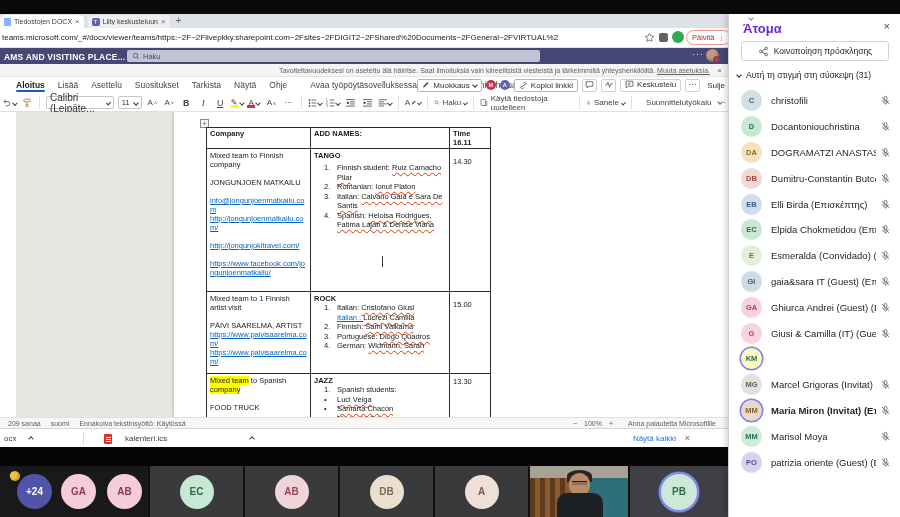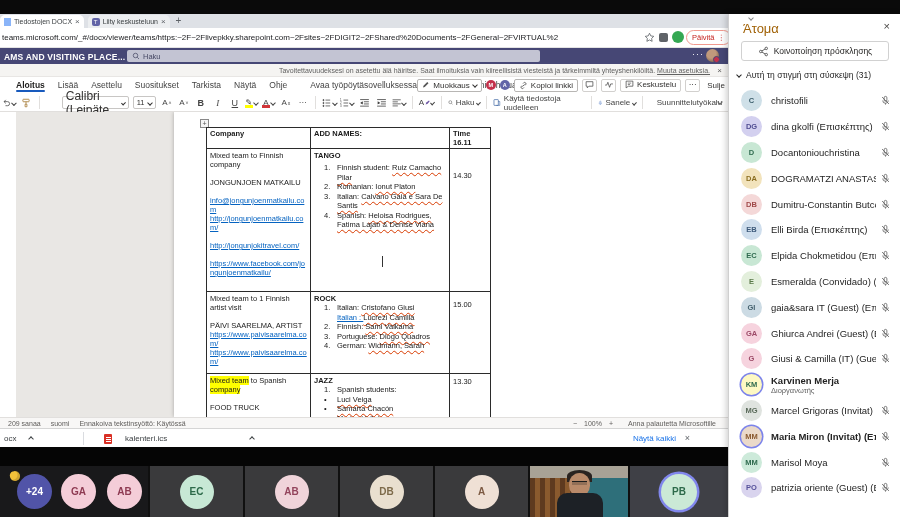--- a/index.html
+++ b/index.html
@@ -55,21 +55,21 @@
   #tellme { margin-left:10px; display:flex; align-items:center; gap:3px; }
   #wtabs-right { right:3px; top:1px; height:14px; gap:4px; font-size:8px; color:#323130; }
   .pillbtn { height:13px; border:1px solid #b8b6b4; border-radius:2px; padding:0 4px; display:flex; align-items:center; gap:3px; background:#fff; }
   .coAv { width:10px; height:10px; border-radius:50%; color:#fff; font-size:5.5px; font-weight:bold; text-align:center; line-height:10px; }
   .iconbox { height:13px; min-width:15px; border:1px solid #d2d0ce; border-radius:2px; display:flex; align-items:flex-start; justify-content:center; }
 
   
   #wtools { left:0; top:79px; width:728px; height:19px; background:#fff; border-bottom:1px solid #e1dfdd; }
   #wtools-row { left:2px; top:0; height:19px; gap:4px; font-size:8px; color:#444; }
   .vsep { width:1px; height:13px; background:#e1dfdd; margin:0 2px; }
-  .fontbox { width:76px; height:13px; border:1px solid #c8c6c4; border-radius:2px; font-size:12px; padding:0 3px; display:flex; align-items:center; justify-content:space-between; color:#323130;margin-left:16px; }
+  .fontbox { width:76px; height:13px; border:1px solid #c8c6c4; border-radius:2px; font-size:10px; padding:0 3px; display:flex; align-items:center; justify-content:space-between; color:#323130; }
   .sizebox { width:26px; height:13px; border:1px solid #c8c6c4; border-radius:2px; font-size:7.5px; padding:0 3px; display:flex; align-items:center; justify-content:space-between; color:#323130; }
   .tbit { height:15px; min-width:13px; display:flex; align-items:center; justify-content:center; gap:1px; color:#444; }
   .tbit b { font-size:9px; } .tbit i { font-size:9px; font-family:"Liberation Serif",serif; } .tbit u { font-size:9px; }
   .hlbar { display:inline-block; width:8px; height:3px; background:#ffff00; margin-top:7px; margin-left:-8px; }
   .fcbar { display:inline-block; width:8px; height:3px; background:#d13438; margin-top:7px; margin-left:-8px; }
   #ribcollapse { right:6px; top:7px; color:#666; }
 
   
   #docarea { left:16px; top:98px; width:728px; height:305px; background:#e9e7e4; overflow:hidden; }
   #page { left:158px; top:0; width:556px; height:305px; background:#fff; box-shadow:0 0 4px rgba(0,0,0,.28); }
@@ -122,21 +122,21 @@
   .v-wood { position:absolute; left:0; top:12px; width:42px; bottom:0; background:repeating-linear-gradient(90deg,#5e3a1f 0 5px,#8a5a2e 5px 10px); }
   .v-teal { position:absolute; right:0; top:12px; width:40px; bottom:0; background:#2e6f7a; }
   .v-head { position:absolute; left:39px; top:7px; width:21px; height:23px; border-radius:50% 50% 46% 46%; background:#b98a6a; }
   .v-hair { position:absolute; left:37px; top:4px; width:25px; height:12px; border-radius:50% 50% 0 0; background:#2a2320; }
   .v-glasses { position:absolute; left:42px; top:15px; width:15px; height:4px; border-top:1px solid #1c1c1c; background:rgba(30,30,30,.25); }
   .v-body { position:absolute; left:27px; top:27px; width:46px; height:26px; border-radius:10px 10px 0 0; background:#1d2126; }
 
   
   #panel { left:728px; top:14px; width:172px; height:503px; background:#fff; border-left:1px solid #cfcfcf; box-shadow:-2px 0 6px rgba(0,0,0,.18); z-index:40; }
   #panelchev { left:20px; top:2px; color:#8a8a8a; }
-  #paneltitle { left:14px; top:7px; font-size:13px; font-weight:normal; color:#a16207; }
+  #paneltitle { left:14px; top:7px; font-size:13px; font-weight:bold; color:#6d28d9; }
   #panelx { right:10px; top:6px; font-size:11px; color:#484644; }
   #sharebtn { left:12px; top:27px; width:148px; height:20px; border:1px solid #d1d1d1; border-radius:3px; background:#fff; display:flex; align-items:center; justify-content:center; gap:5px; font-size:8.5px; color:#252423; }
   #sectionrow { left:8px; top:56px; gap:5px; font-size:8.5px; color:#242424; }
   #plist { left:0; top:74px; width:172px; height:429px; overflow:hidden; }
   .prow { display:flex; align-items:center; height:25.8px; padding:0 10px 0 12px; }
   .pav { width:21px; height:21px; border-radius:50%; flex:none; font-size:7.5px; font-weight:bold; display:flex; align-items:center; justify-content:center; }
   .pav.ring { box-shadow:0 0 0 1.5px #7b83eb; }
   .pcol { flex:1; margin-left:9px; overflow:hidden; display:flex; flex-direction:column; justify-content:center; }
   .pname { font-size:9.5px; color:#242424; white-space:nowrap; overflow:hidden; }
   .pname.bold { font-weight:bold; }
@@ -434,21 +434,21 @@
                   <div class="nline">
                     <span class="num">3.</span>
                     <span><span class="lbl">Italian: </span><span class="nm sq">Calvano Gaia e  Sara De Santis</span></span>
                   </div>
                   <div class="nline">
                     <span class="num">4.</span>
                     <span><span class="lbl">Spanish: </span><span class="nm sq">Heloisa Rodrigues, Fatima Lajab &amp; Denise Viana</span></span>
                   </div>
                 </div>
           </td>
-          <td class="c3 timecell" style="padding-top:22px">14.30</td>
+          <td class="c3 timecell" style="padding-top:8px">14.30</td>
         </tr>
         <tr style="height:82px">
           <td class="c1">
 
           <div class="dline s-plain"><span class="hl"></span><span>Mixed team to 1 Finnish artist visit</span><span class="hl"></span></div>
                 <div class="dline s-gap"><span class="hl"></span><span></span><span class="hl"></span></div>
                 <div class="dline s-plain"><span class="hl"></span><span>PÄIVI SAARELMA, ARTIST</span><span class="hl"></span></div>
                 <div class="dline s-link"><span class="hl"></span><span>https://www.paivisaarelma.com/</span><span class="hl"></span></div>
                 <div class="dline s-link"><span class="hl"></span><span>https://www.paivisaarelma.com/</span><span class="hl"></span></div>
               </td>
@@ -618,37 +618,20 @@
             <g fill="none" stroke="#616161" stroke-width="1.2">
               <rect x="6" y="2" width="4" height="7" rx="2"></rect>
               <path d="M4 8a4 4 0 0 0 8 0"></path>
               <path d="M8 12v2"></path>
               <path d="M3 3l10 10"></path>
             </g>
           </svg>
         </span>
       </div>
 
-      <div class="prow">
-        <span class="pav" style="background: rgb(211, 208, 239); color: rgb(79, 75, 145);">DG</span>
-        <span class="pcol">
-          <span class="pname">dina gkolfi (Επισκέπτης)</span>
-
-        </span>
-        <span class="pmic">
-          <svg width="11" height="11" viewBox="0 0 16 16">
-            <g fill="none" stroke="#616161" stroke-width="1.2">
-              <rect x="6" y="2" width="4" height="7" rx="2"></rect>
-              <path d="M4 8a4 4 0 0 0 8 0"></path>
-              <path d="M8 12v2"></path>
-              <path d="M3 3l10 10"></path>
-            </g>
-          </svg>
-        </span>
-      </div>
 
       <div class="prow">
         <span class="pav" style="background: rgb(200, 231, 212); color: rgb(47, 107, 79);">D</span>
         <span class="pcol">
           <span class="pname">Docantoniouchristina</span>
 
         </span>
         <span class="pmic">
           <svg width="11" height="11" viewBox="0 0 16 16">
             <g fill="none" stroke="#616161" stroke-width="1.2">
@@ -801,24 +784,20 @@
               <path d="M4 8a4 4 0 0 0 8 0"></path>
               <path d="M8 12v2"></path>
               <path d="M3 3l10 10"></path>
             </g>
           </svg>
         </span>
       </div>
 
       <div class="prow">
         <span class="pav ring" style="background: #fef9c3; color: rgb(47, 107, 79);">KM</span>
-        <span class="pcol">
-          <span class="pname bold">Karvinen Merja</span>
-          <span class="psub">Διοργανωτής</span>
-        </span>
 
       </div>
 
       <div class="prow">
         <span class="pav" style="background: rgb(223, 227, 223); color: rgb(90, 106, 90);">MG</span>
         <span class="pcol">
           <span class="pname">Marcel Grigoras (Invitat) (Επισ.</span>
 
         </span>
         <span class="pmic">

